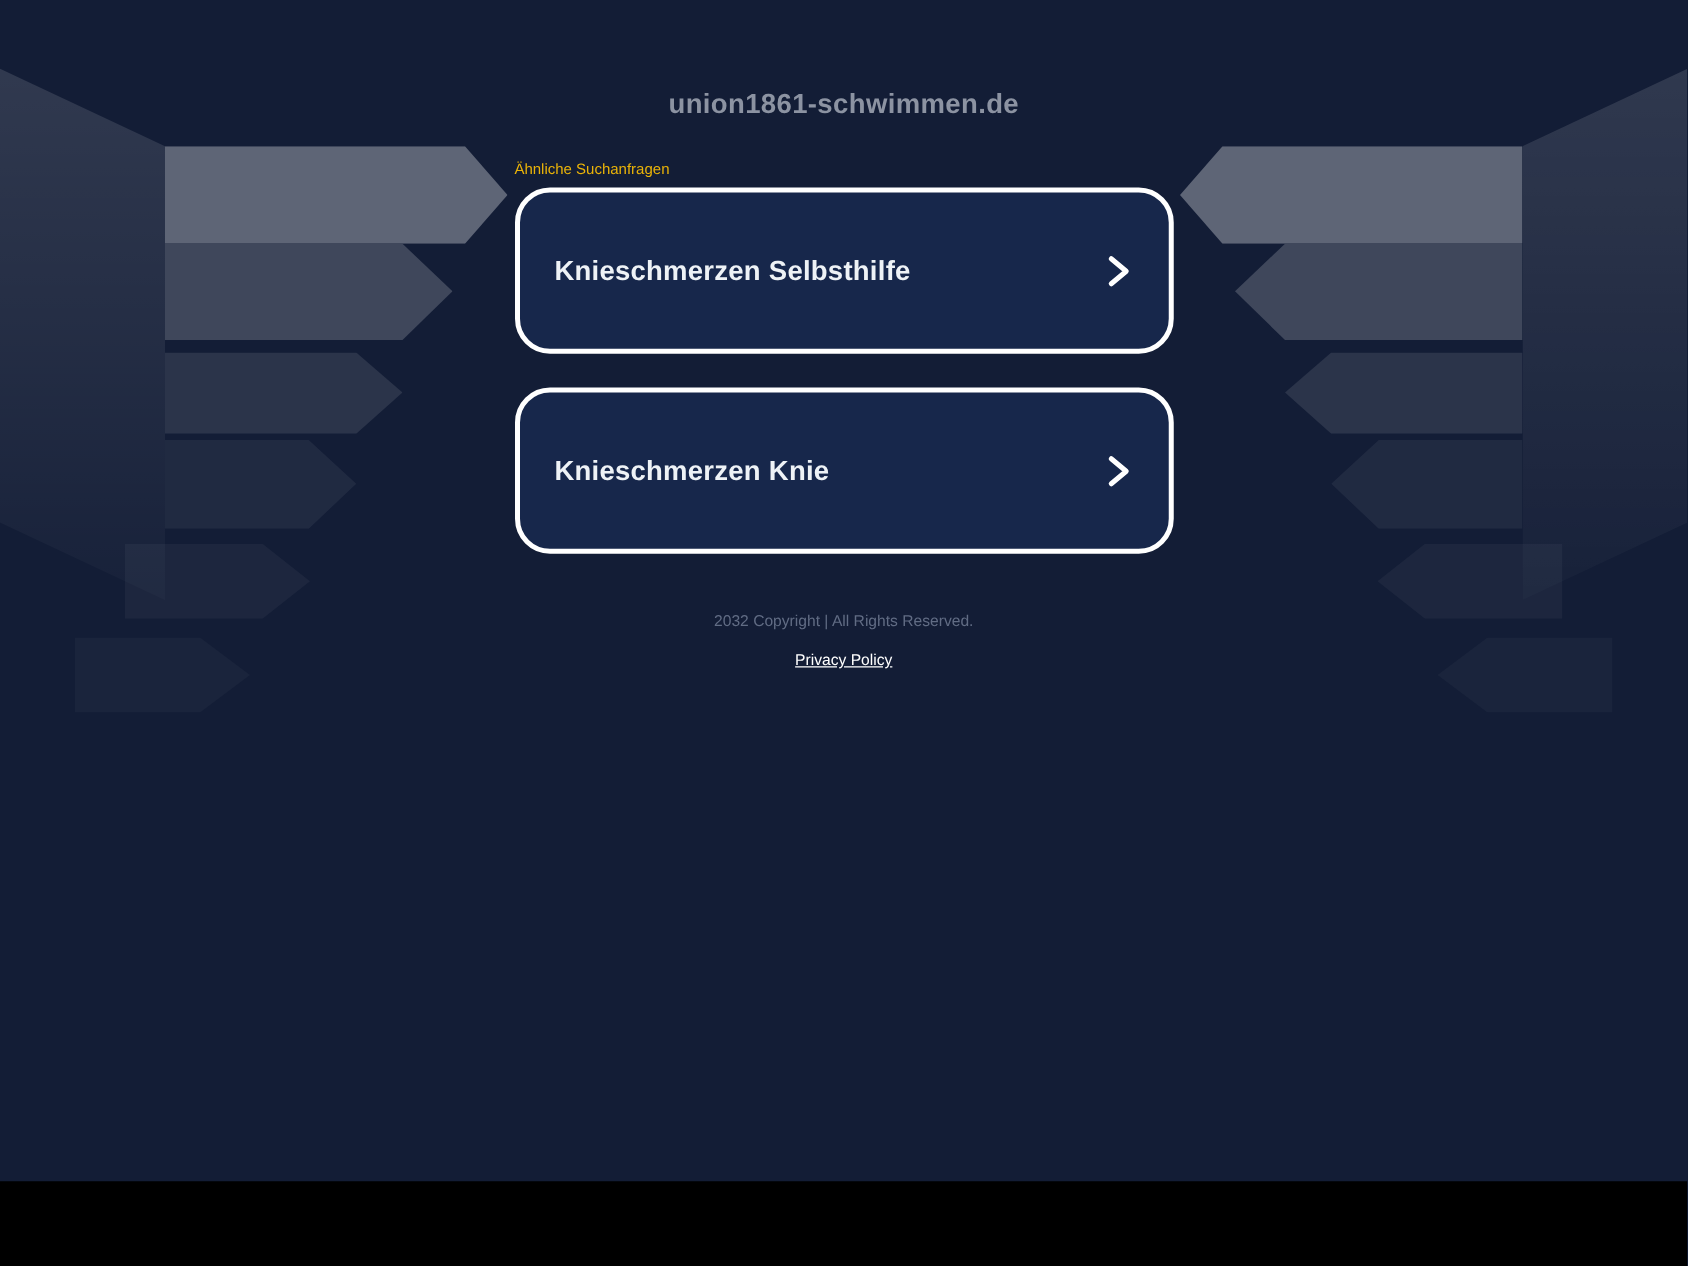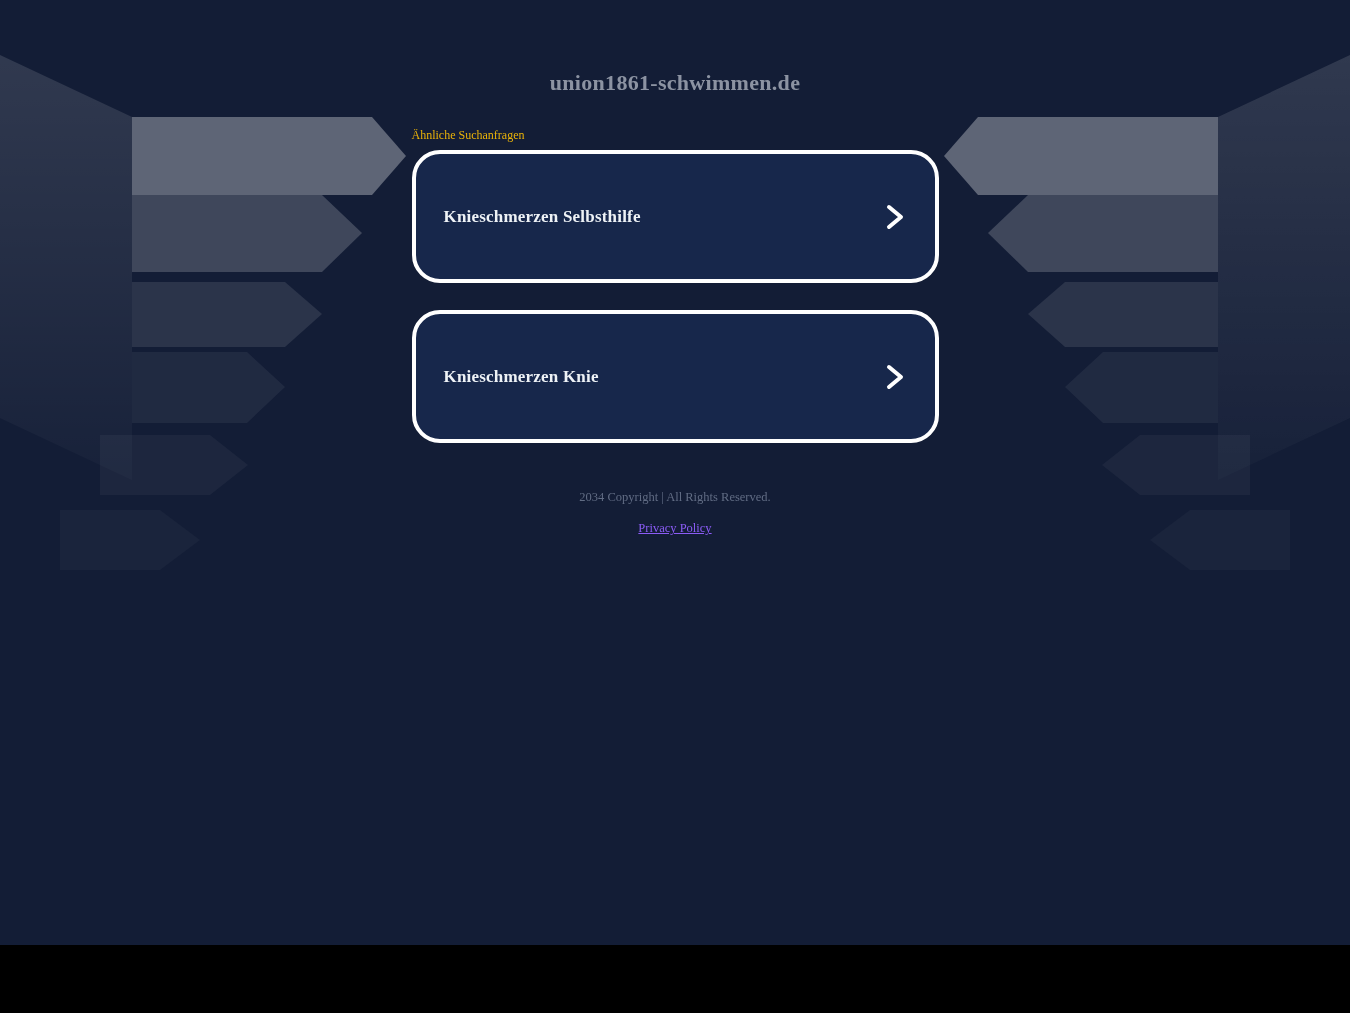--- a/index.html
+++ b/index.html
@@ -6,21 +6,20 @@
   body {
     font-family: "Liberation Sans", sans-serif;
     background: #131d36;
   }
   .screen {
     position: relative;
     width: 1350px;
     height: 1013px;
     background: #131d36;
     overflow: hidden;
-    font-family: Liberation Serif, serif;
   }
 
   
   .wing {
     position: absolute;
     top: 40px;
     width: 420px;
     height: 560px;
     pointer-events: none;
   }
@@ -87,39 +86,39 @@
     border: 4px solid #ffffff;
     border-radius: 28px;
     display: flex;
     align-items: center;
     justify-content: space-between;
     padding: 0 30px 0 28px;
     cursor: pointer;
   }
   .search-card-label {
     color: #eef2f6;
-    font-size: 17px;
+    font-size: 22px;
     font-weight: bold;
     letter-spacing: 0.2px;
   }
   .chevron { display: block; }
 
   .footer {
     margin-top: 47px;
     text-align: center;
   }
   .copyright {
     color: #616c84;
     font-size: 12.5px;
     line-height: 15px;
   }
   .privacy-link {
     display: inline-block;
     margin-top: 16px;
-    color: #8b5cf6;
+    color: #ffffff;
     font-size: 12.5px;
     line-height: 15px;
     text-decoration: underline;
     cursor: pointer;
   }
 
   .bottom-bar {
     position: absolute;
     left: 0;
     right: 0;
@@ -172,21 +171,21 @@
       <span class="search-card-label">Knieschmerzen Knie</span>
       <span>
         <svg class="chevron" width="20" height="28" viewBox="0 0 20 28">
           <polyline points="4,4 16,14 4,24" fill="none" stroke="#ffffff" stroke-width="4" stroke-linecap="round" stroke-linejoin="round"></polyline>
         </svg>
       </span>
     </div>
 
 
     <div class="footer">
-      <div class="copyright">2034 Copyright | All Rights Reserved.</div>
+      <div class="copyright">2032 Copyright | All Rights Reserved.</div>
       <a class="privacy-link">Privacy Policy</a>
     </div>
 
   </div>
 
   <div class="bottom-bar"></div>
 
 </div>
 
 </body></html>

